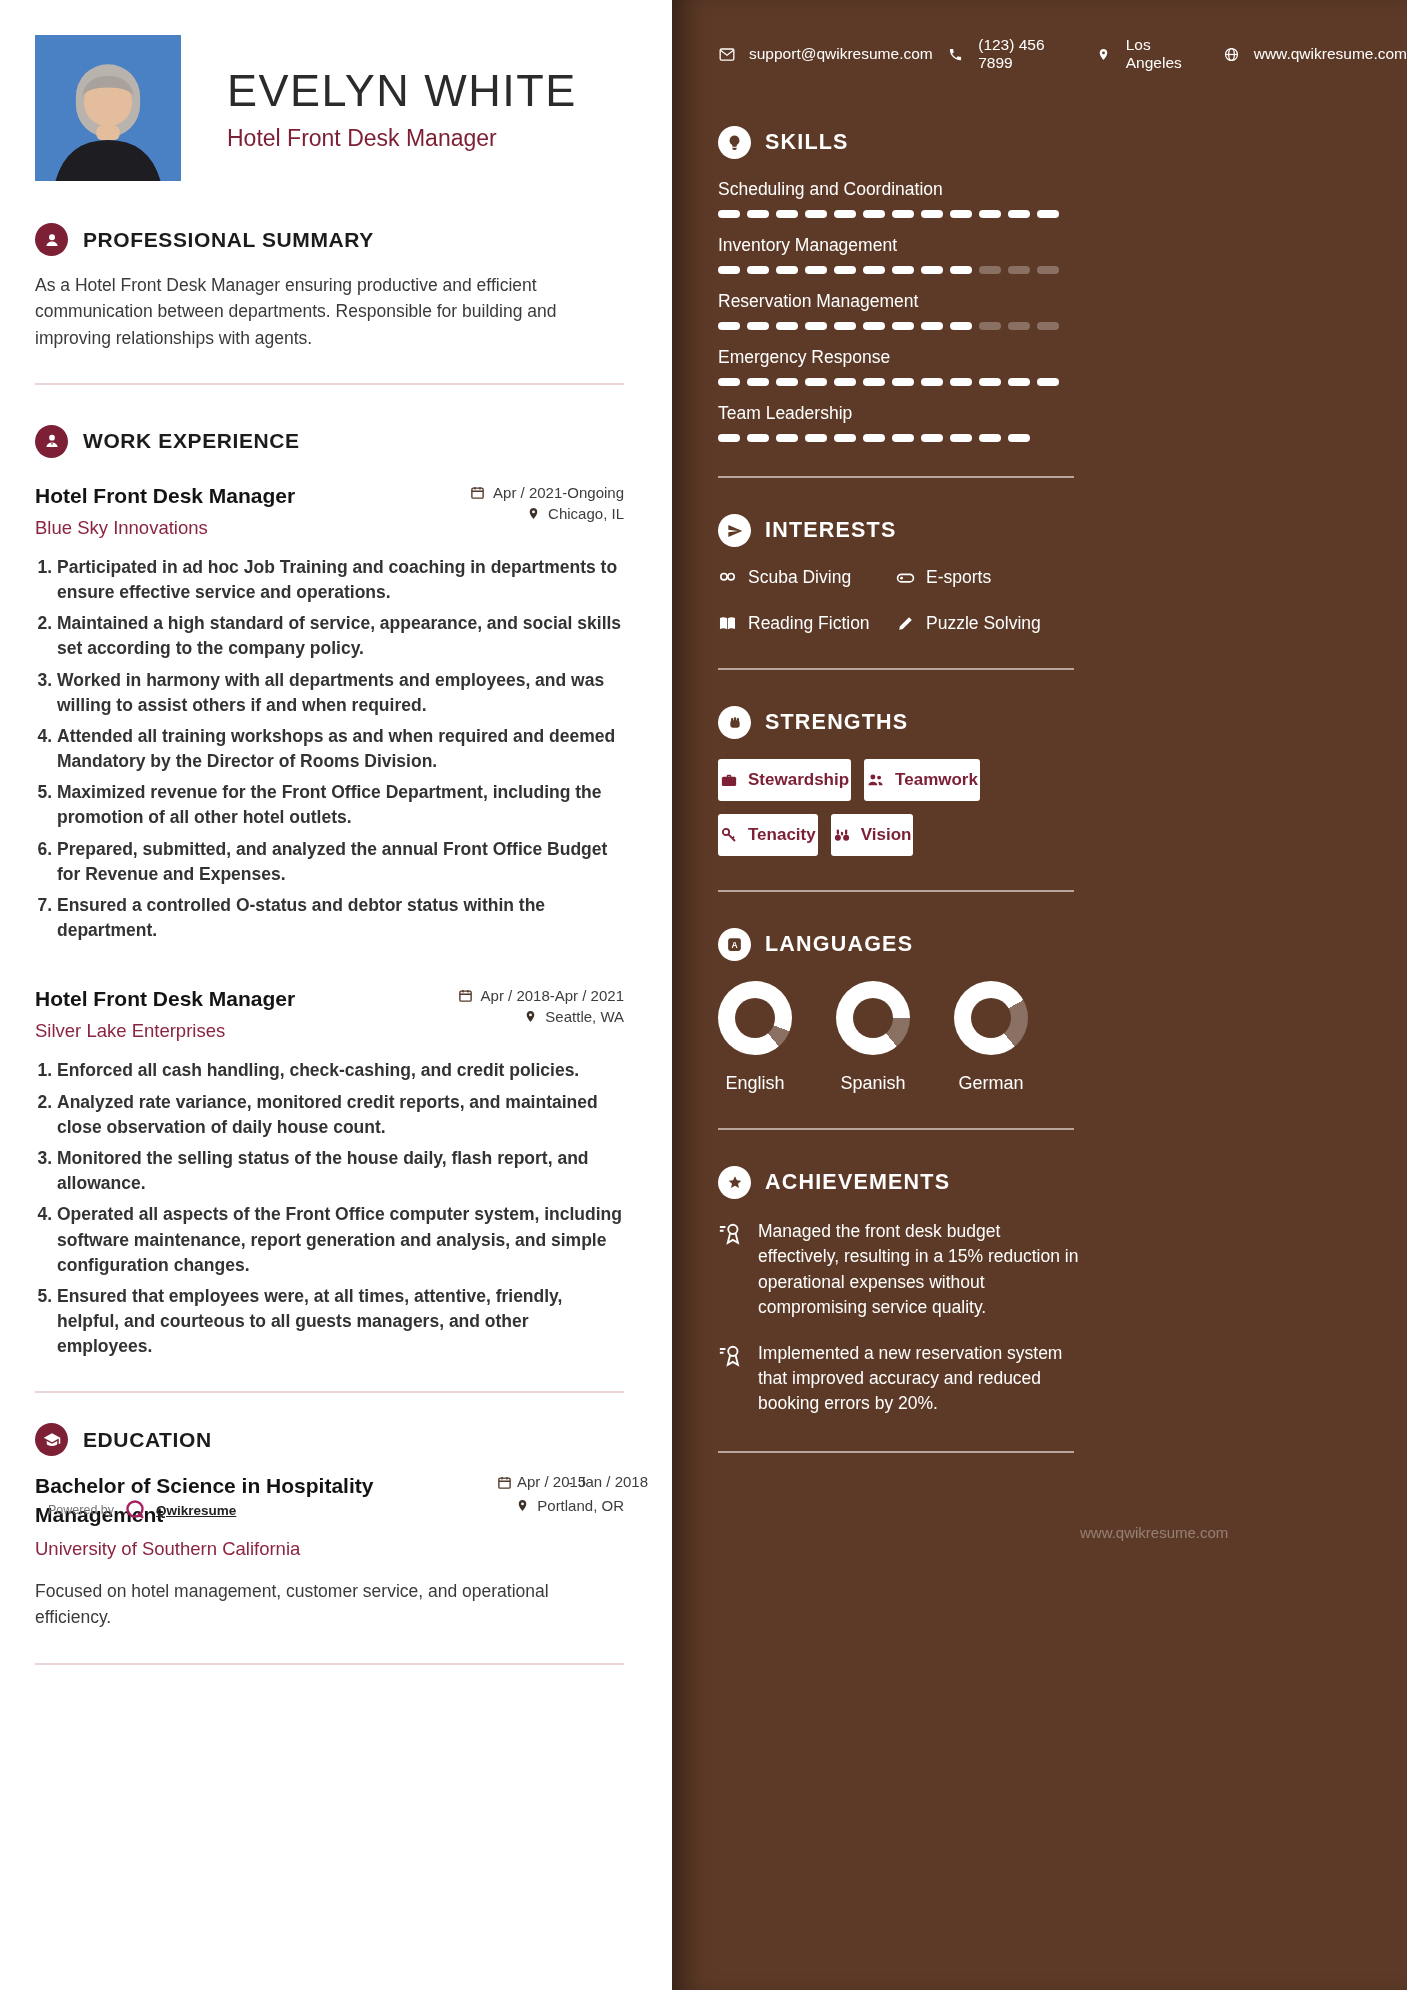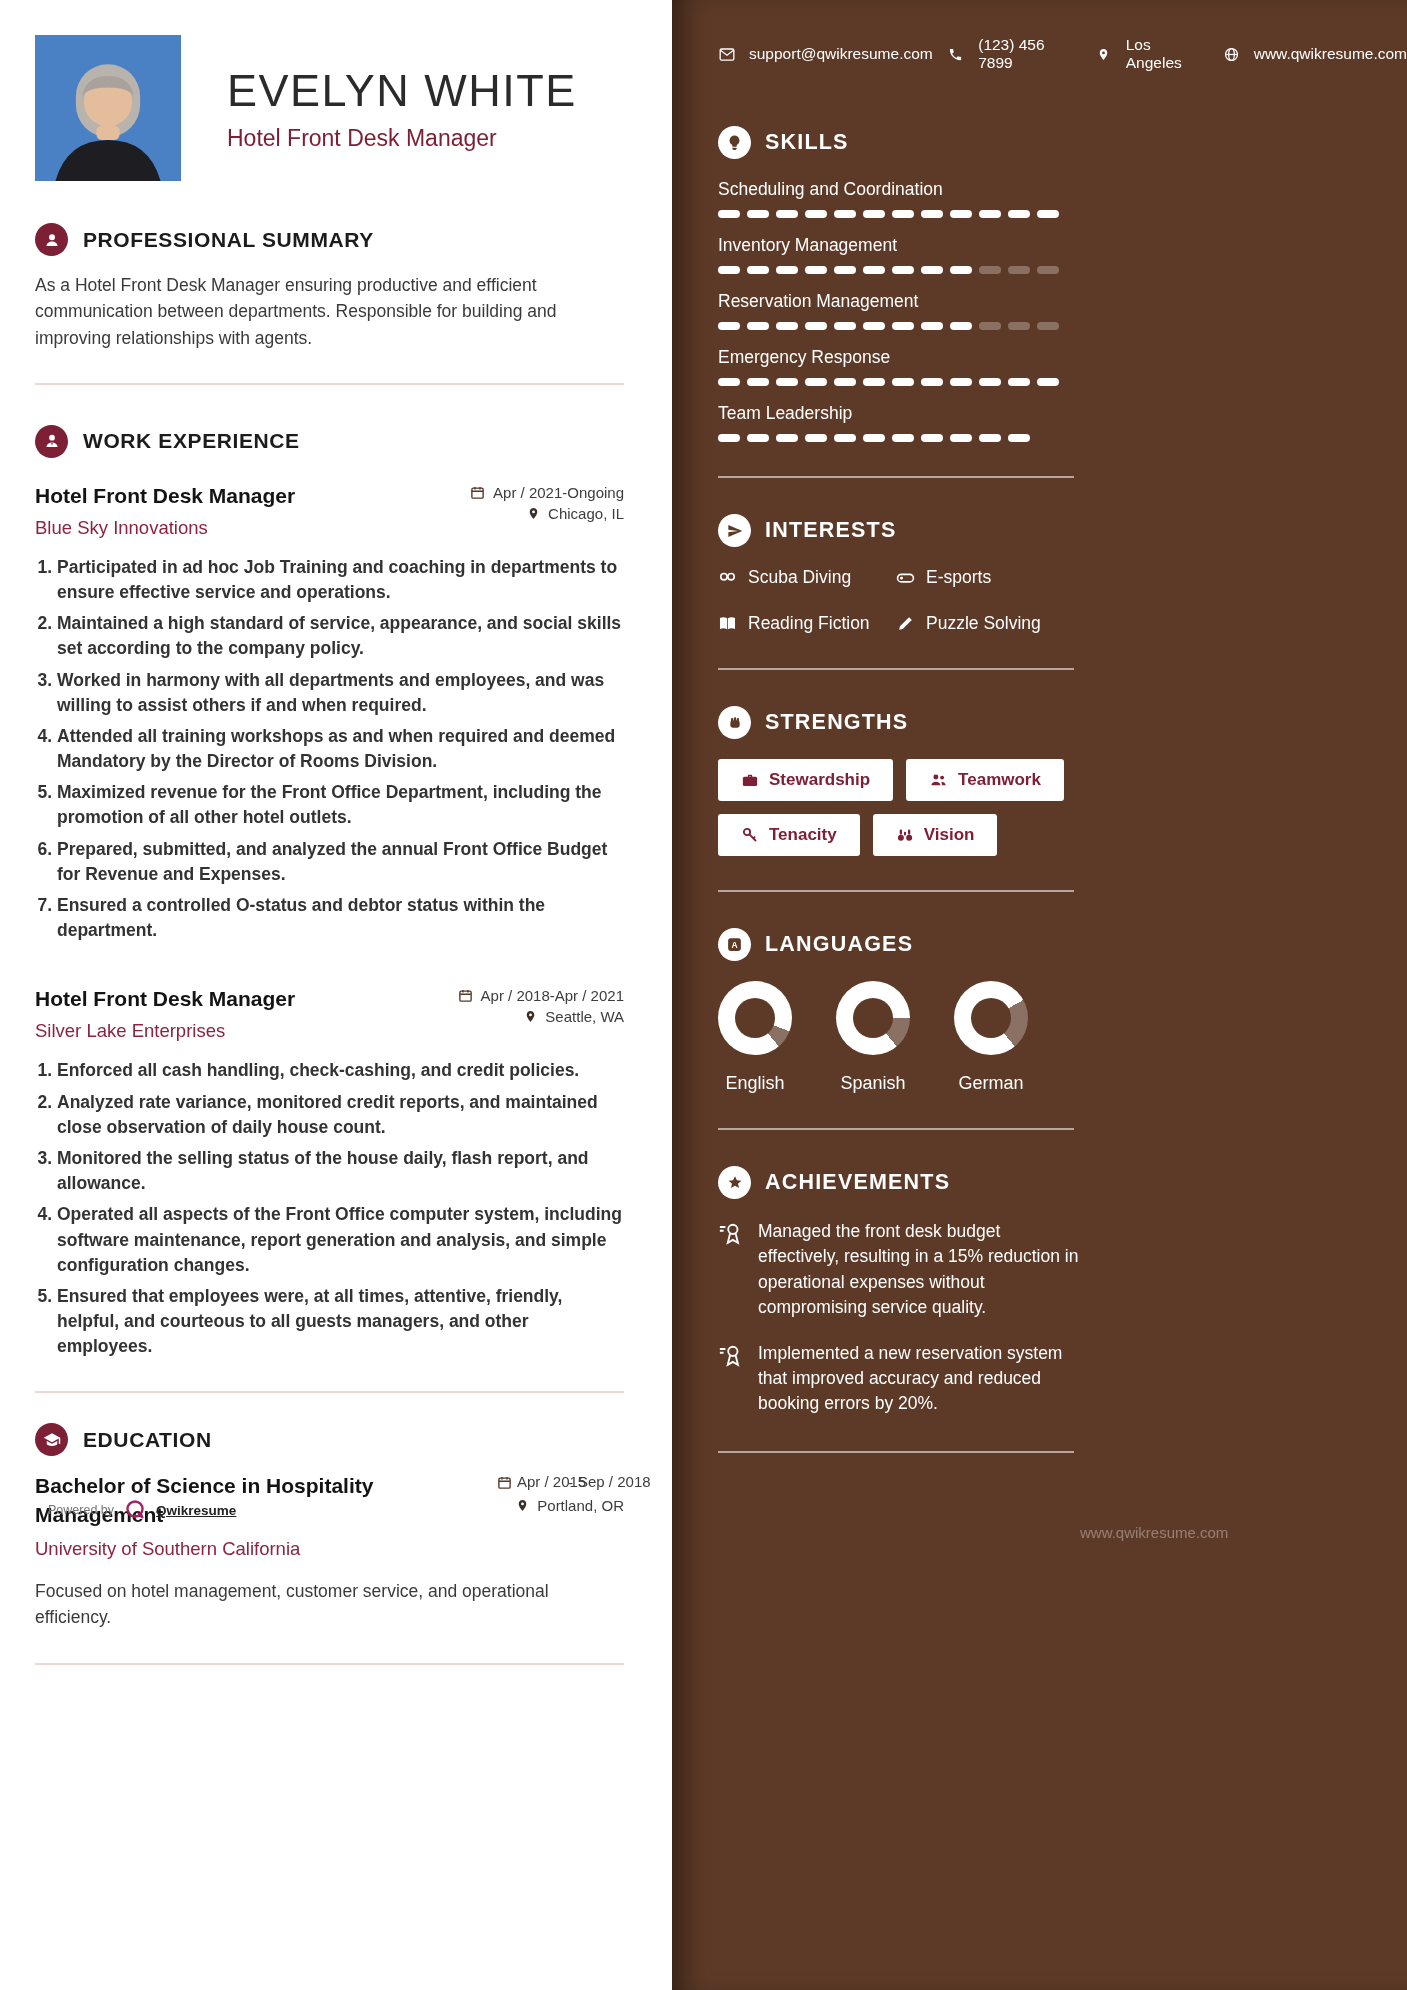--- a/index.html
+++ b/index.html
@@ -61,21 +61,21 @@
   .skill-bar { display:flex; gap:7px; }
   .dash { width:22px; height:8px; border-radius:4px; background:rgba(255,255,255,.28); }
   .dash.on { background:#ffffff; }
 
   .side-divider { border:none; border-top:2px solid rgba(255,255,255,.55); width:356px; margin:34px 0 36px 0; }
 
   .interests-grid { display:grid; grid-template-columns:178px auto; row-gap:25px; }
   .interest { display:flex; align-items:center; gap:11px; font-size:17.5px; }
 
   .strengths-grid { display:flex; flex-wrap:wrap; gap:13px; max-width:370px; }
-  .strength { background:#fff; color:#7d2035; font-weight:bold; font-size:17px; padding:11px 23px; border-radius:3px; display:flex; align-items:center; gap:10px;text-align:center; }
+  .strength { background:#fff; color:#7d2035; font-weight:bold; font-size:17px; padding:11px 2px; border-radius:3px; display:flex; align-items:center; gap:10px;text-align:center; }
 
   .langs { display:flex; gap:44px; }
   .lang { display:flex; flex-direction:column; align-items:center; gap:18px; }
   .donut { width:74px; height:74px; border-radius:50%; position:relative; }
   .donut::after { content:""; position:absolute; inset:17px; background:#5d3a27; border-radius:50%; }
   .lang-name { font-size:18px; }
 
   .achievements .ach { display:flex; gap:14px; margin-bottom:20px; max-width:368px; }
   .ach-icon { flex:0 0 auto; margin-top:2px; }
   .ach-text { font-size:17.5px; line-height:1.45; }
@@ -215,21 +215,21 @@
           <div class="job-company">University of Southern California</div>
         </div>
         <div class="meta">
           <span class="meta-row edu-dates">
             <svg width="15" height="15" viewBox="0 0 24 24" fill="none" stroke="#53382a" stroke-width="2.2">
                 <rect x="3" y="5" width="18" height="16" rx="2"></rect>
                 <path d="M3 10h18M8 3v4M16 3v4"></path>
               </svg>
             <span class="edu-date">Apr / 2015</span>
             <span>-</span>
-            <span class="edu-date">Sep / 2018</span>
+            <span class="edu-date">Jan / 2018</span>
           </span>
           <span class="meta-row">
             <svg width="13" height="15" viewBox="0 0 24 24" fill="#3c2f28">
                 <path d="M12 2C8.1 2 5 5.1 5 9c0 5 7 13 7 13s7-8 7-13c0-3.9-3.1-7-7-7zm0 9.6A2.6 2.6 0 1 1 12 6.4a2.6 2.6 0 0 1 0 5.2z"></path>
               </svg>
             <span>Portland, OR</span>
           </span>
         </div>
       </div>
       <p class="edu-text">Focused on hotel management, customer service, and operational efficiency.</p>

